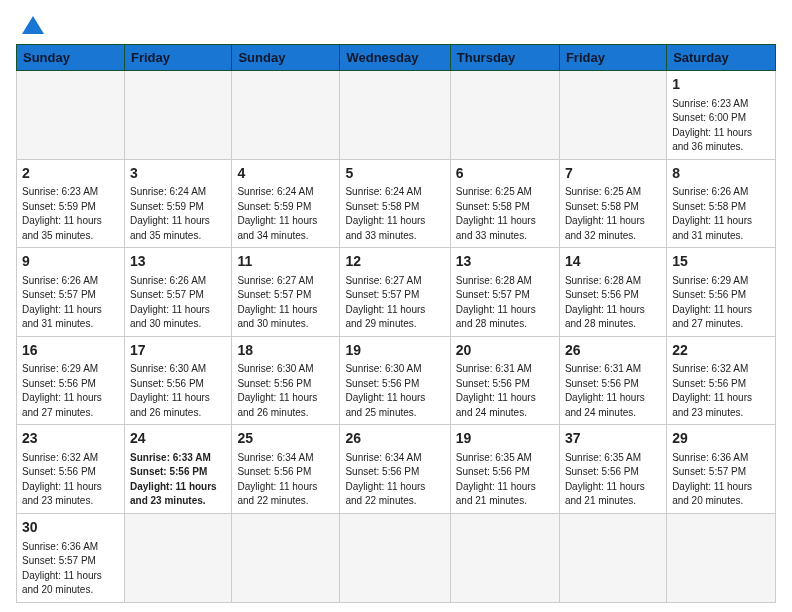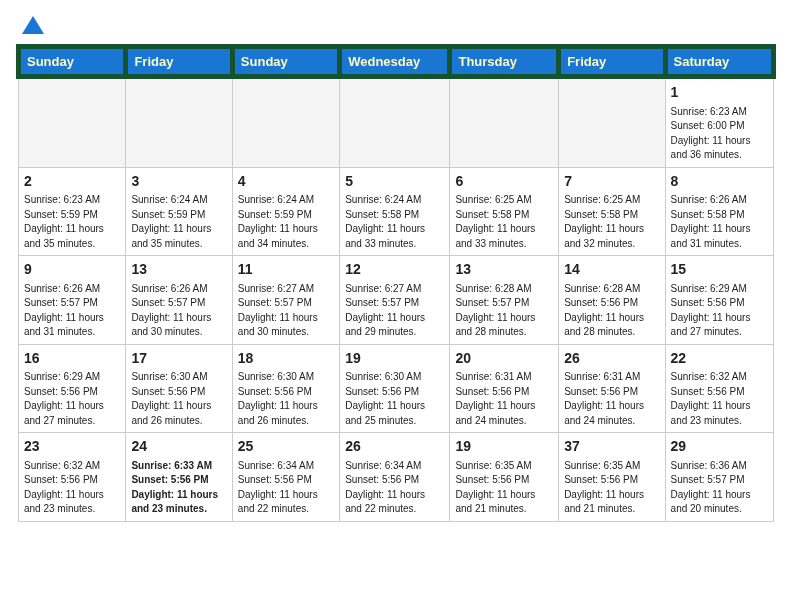--- a/index.html
+++ b/index.html
@@ -54,26 +54,26 @@
       font-size: 16px;
       color: #444;
     }
     .calendar-table {
       width: 100%;
       border-collapse: collapse;
       border: 1px solid #bbb;
     }
     .calendar-table th {
       background: #1976d2;
-      color: #fef9c3;
+      color: #0f172a;
       font-size: 13px;
       font-weight: bold;
       padding: 5px 6px;
       text-align: left;
-      border: 5px solid #14532d;
+      border: 1px solid #14532d;
     }
     .calendar-table td {
       vertical-align: top;
       border: 1px solid #ccc;
       padding: 4px 5px;
       width: 113px;
       min-height: 80px;
       background: #fff;
       font-size: 10.5px;
       color: #222;
@@ -343,15 +343,30 @@
 and 21 minutes.</div>
           </td>
           <td>
             <span class="day-number">29</span>
             <div class="day-info" style="white-space: pre-line;">Sunrise: 6:36 AM
 Sunset: 5:57 PM
 Daylight: 11 hours
 and 20 minutes.</div>
           </td>
         </tr>
+        <tr class="last-row">
+          <td>
+            <span class="day-number">30</span>
+            <div class="day-info" style="white-space: pre-line;">Sunrise: 6:36 AM
+Sunset: 5:57 PM
+Daylight: 11 hours
+and 20 minutes.</div>
+          </td>
+          <td class="empty"></td>
+          <td class="empty"></td>
+          <td class="empty"></td>
+          <td class="empty"></td>
+          <td class="empty"></td>
+          <td class="empty"></td>
+        </tr>
       </tbody>
   </table>
 </div>
 
 </body></html>

